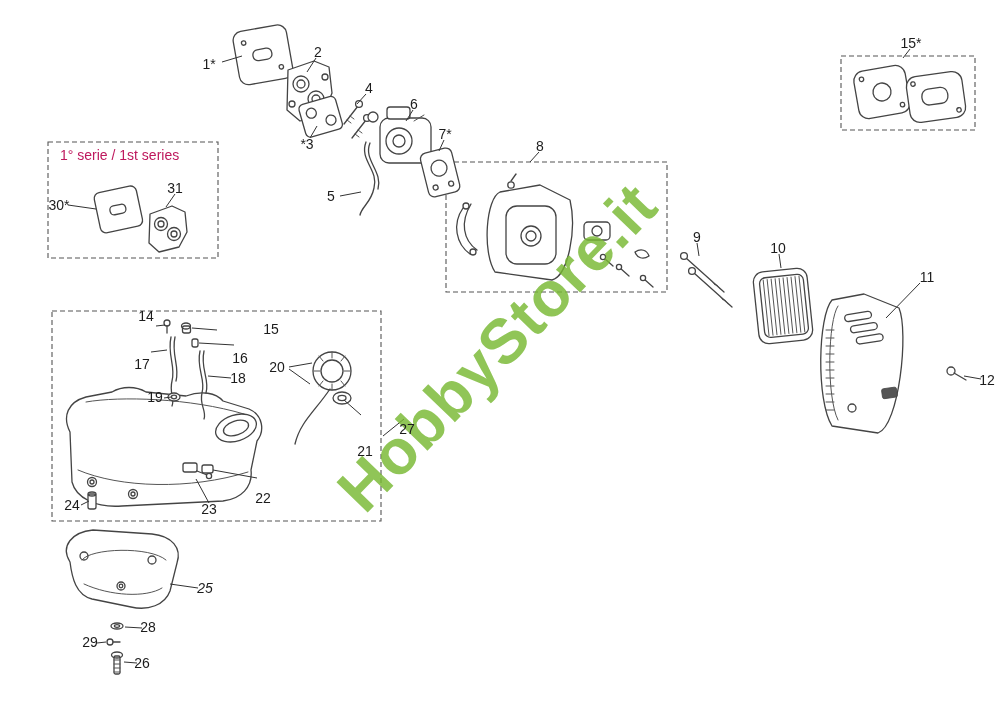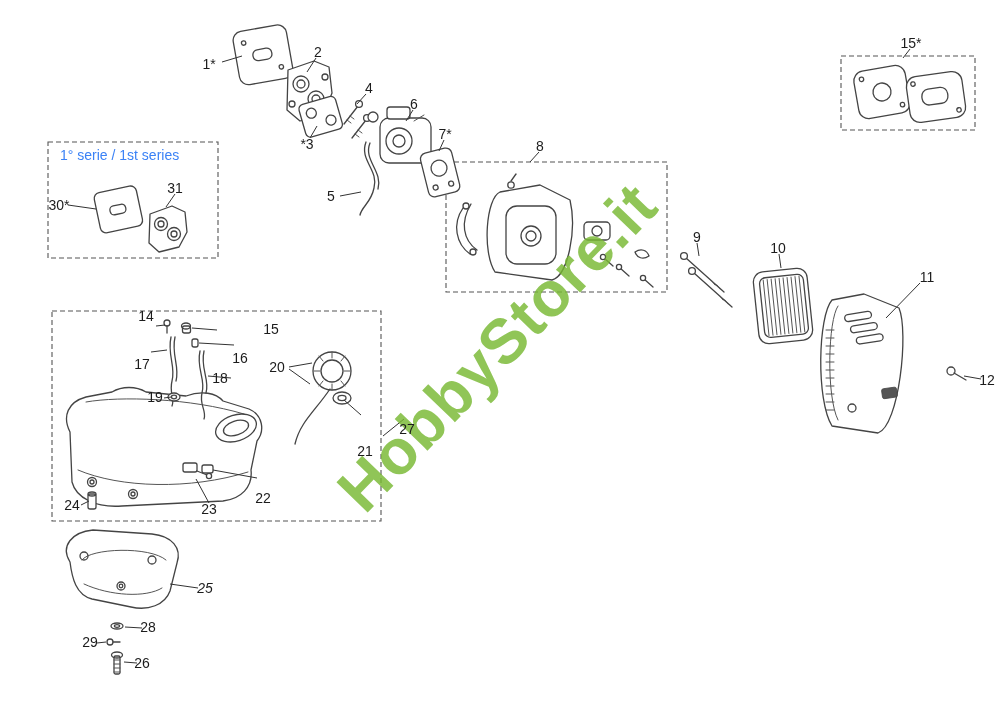--- a/index.html
+++ b/index.html
@@ -6,21 +6,21 @@
   .canvas{
     position:relative;width:1000px;height:706px;background:#ffffff;
     font-family:"Liberation Sans","DejaVu Sans",sans-serif;overflow:hidden;
   }
   .art{position:absolute;left:0;top:0;}
   .callout{
     position:absolute;transform:translate(-50%,-50%);
     font-size:14px;color:#1c1c1c;white-space:nowrap;user-select:none;
   }
   .series-title{
-    position:absolute;font-size:14px;color:#3b82f6;white-space:nowrap;
+    position:absolute;font-size:14px;color:#be185d;white-space:nowrap;
   }
   .watermark{
     position:absolute;left:497px;top:347px;
     transform:translate(-50%,-50%) rotate(-46deg);
     font-size:63px;font-weight:bold;letter-spacing:1px;
     color:rgba(120,184,50,0.82);white-space:nowrap;pointer-events:none;
   }
   
   .part{fill:none;stroke:#444;stroke-width:1.3;stroke-linecap:round;stroke-linejoin:round;}
   .partw{fill:#ffffff;stroke:#444;stroke-width:1.3;stroke-linecap:round;stroke-linejoin:round;}
@@ -296,21 +296,21 @@
   <div class="callout" style="left:540px;top:146px;">8</div>
   <div class="callout" style="left:697px;top:237px;">9</div>
   <div class="callout" style="left:778px;top:248px;">10</div>
   <div class="callout" style="left:927px;top:277px;">11</div>
   <div class="callout" style="left:987px;top:380px;">12</div>
   <div class="callout" style="left:911px;top:43px;">15*</div>
   <div class="callout" style="left:146px;top:316px;">14</div>
   <div class="callout" style="left:223px;top:329px;margin-left:48px;">15</div>
   <div class="callout" style="left:240px;top:328px;margin-top:30px;">16</div>
   <div class="callout" style="left:142px;top:364px;">17</div>
-  <div class="callout" style="left:220px;top:378px;text-align:right;">18</div>
+  <div class="callout" style="left:238px;top:378px;text-align:right;">18</div>
   <div class="callout" style="left:155px;top:397px;">19</div>
   <div class="callout" style="left:277px;top:367px;">20</div>
   <div class="callout" style="left:365px;top:419px;margin-top:32px;">21</div>
   <div class="callout" style="left:263px;top:498px;">22</div>
   <div class="callout" style="left:209px;top:509px;">23</div>
   <div class="callout" style="left:72px;top:505px;">24</div>
   <div class="callout" style="left:205px;top:588px;font-style:italic;">25</div>
   <div class="callout" style="left:142px;top:663px;">26</div>
   <div class="callout" style="left:407px;top:413px;margin-top:16px;">27</div>
   <div class="callout" style="left:148px;top:627px;">28</div>

